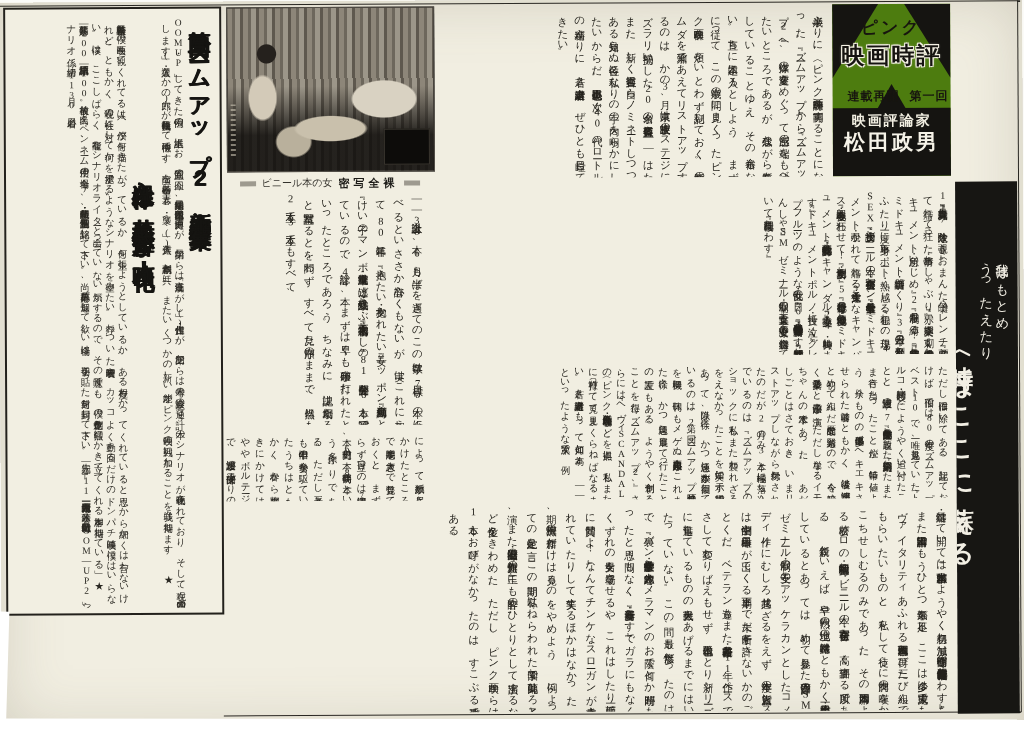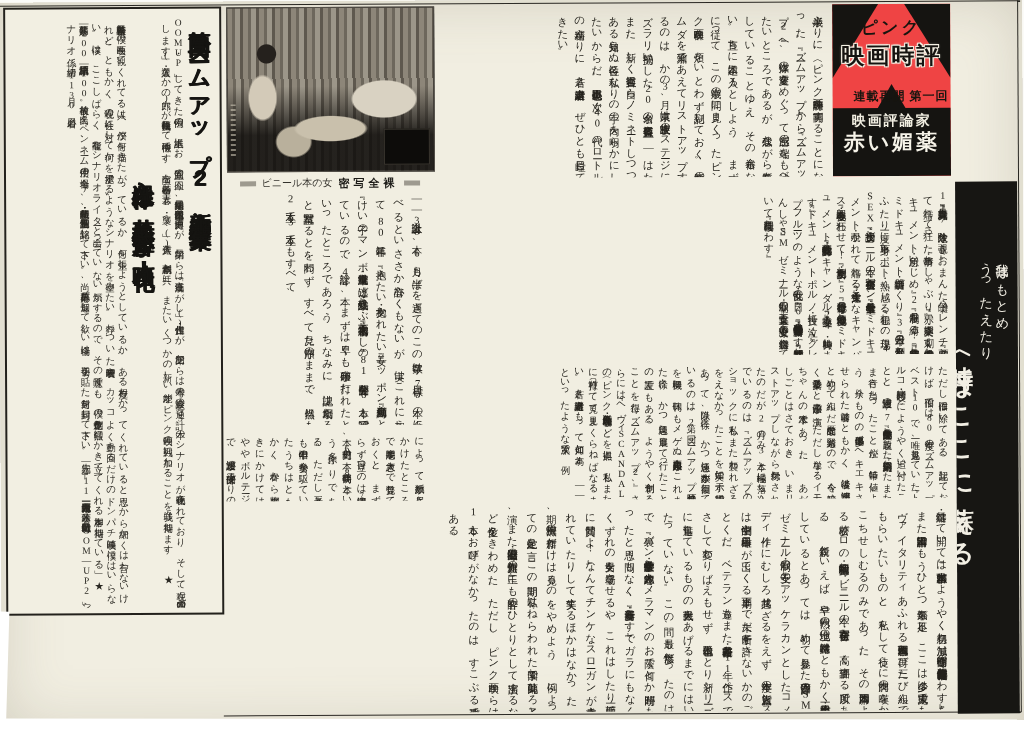--- a/index.html
+++ b/index.html
@@ -30,27 +30,27 @@
       repeating-linear-gradient(90deg, #8d8679 0 5px, #6d675c 5px 8px, #9c9689 8px 13px, #5e584e 13px 16px);
     background-color:#1a1815;}
   .photo-tv{position:absolute;right:4px;bottom:6px;width:44px;height:34px;background:#0d0c0a;border:1px solid #3a362f;}
   .photo-strip{position:absolute;left:3px;top:96px;width:5px;height:52px;opacity:.55;
       background:repeating-linear-gradient(180deg,#d8d1bf 0 2px,rgba(0,0,0,0) 2px 5px);}
   .caption-bar{position:absolute;left:0;top:166px;width:206px;height:20px;display:flex;align-items:center;justify-content:center;gap:6px;}
   .smudge{width:16px;height:5px;background:#8a857a;opacity:.8;}
   .cap-small{font-size:10px;color:#34322c;}
   .cap-main{font-size:11px;font-weight:bold;letter-spacing:4px;color:#1c1b17;text-align:right;}
   
-  .title-block{left:834px;top:6px;width:118px;height:172px;background:#ef4444;}
+  .title-block{left:834px;top:6px;width:118px;height:172px;background:#4d7c0f;}
   .title-block svg{position:absolute;inset:0;}
   .tb-row{position:absolute;width:100%;text-align:center;font-family:"Liberation Sans","DejaVu Sans",sans-serif;font-weight:900;}
   .tb-kicker{top:12px;font-size:17px;letter-spacing:3px;color:#17150f;}
   .tb-title{top:36px;font-size:23px;letter-spacing:2px;color:#151310;
      text-shadow:0 0 3px #f4f1e4,1px 1px 0 #f4f1e4,-1px -1px 0 #f4f1e4,1px -1px 0 #f4f1e4,-1px 1px 0 #f4f1e4;}
-  .tb-left{top:84px;left:18px;width:58px;font-size:12px;letter-spacing:1px;color:#17150f;text-align:center;position:absolute;
+  .tb-left{top:84px;left:12px;width:58px;font-size:12px;letter-spacing:1px;color:#17150f;text-align:center;position:absolute;
            font-family:"Liberation Sans","DejaVu Sans",sans-serif;font-weight:900;}
   .tb-right{top:84px;right:2px;width:52px;font-size:12px;letter-spacing:1px;color:#17150f;text-align:right;position:absolute;
            font-family:"Liberation Sans","DejaVu Sans",sans-serif;font-weight:900;}
   .tb-role{top:108px;font-size:14px;letter-spacing:2px;color:#f2efe2;}
   .tb-author{top:124px;font-size:21px;letter-spacing:3px;color:#f6f3e8;}
   
   .right-banner{left:956px;top:184px;width:62px;height:532px;background:#171613;color:#f2efe4;
       writing-mode:vertical-rl;text-orientation:upright;padding:0;overflow:hidden;}
   .rb-lead{font-size:13px;line-height:16px;letter-spacing:2px;padding-inline-start:72px;white-space:pre-line;padding-block-start:8px;}
   .rb-head{font-size:25px;font-weight:bold;letter-spacing:4px;padding-inline-start:160px;padding-block-end:6px;
@@ -105,21 +105,21 @@
         <polygon points="0,0 46,0 0,74" fill="#151411"></polygon>
         <polygon points="72,0 118,0 118,74" fill="#151411"></polygon>
         <rect x="0" y="104" width="118" height="68" fill="#151411"></rect>
         <polygon points="44,106 74,106 59,80" fill="#151411"></polygon>
       </svg>
       <div class="tb-row tb-kicker">ピンク</div>
       <div class="tb-row tb-title">映画時評</div>
       <div class="tb-left">連載再開</div>
       <div class="tb-right">第一回</div>
       <div class="tb-row tb-role">映画評論家</div>
-      <div class="tb-row tb-author">赤い媚薬</div>
+      <div class="tb-row tb-author">松田政男</div>
     </div>
 
     <div class="abs right-banner">
       <div class="rb-lead">我等はもとめ
 うったえたり</div>
       <div class="rb-head">〈時評〉はここに蘇える</div>
     </div>
 
     <div class="abs v band intro">半歳ぶりに、〈ピンク映画時評〉を再開することになった。『ズームアップ』から『ズームアップ2』へ、媒体の変遷をめぐって所感の一端をも述べたいところであるが、残念ながら紙数も半減していることゆえ、その余裕もない。直ちに本題に入るとしよう。　まず恒例に従って、この半歳の間に見まくったピンク映画群を、煩をいとわず列記しておく。紙数のムダを承知であえてリストアップするのは、かの3月、東京は上板東映のステージにズラリ勢揃いした20余名の審査員各位に——はたまた、新しく審査員に自らノミネートしつつある見知らぬ各位に私なりの手の内を明らかにしたいからだ。小田克也長老に次ぐ40代のロートルの精進ぶりに、若き継走者諸君よ、ぜひとも瞠目して頂きたい。</div>
     <div class="abs v band film-list">1月『刺青奴隷夫人』『17才危険な覗き』『おまんた囃子・ハレンチ音頭』『悶えて濡れて』『狂った情事・おしゃぶり』『赤い媚薬・突き刺す』『処女淫夢』『密室ドキュメント・急所いじめ』　2月『制服を縛る!』『密室連続暴行』『セミドキュメント・特訓名器づくり』　3月『日本の私刑』『異常な快楽・禁唇』『人妻・女子大生 ふたり一度に』『下半身レポート・熱く感じる』『㊙犯しの現場』　4月『変態SEX・少女誘拐』『ビニール本の女・密写全裸』『裏バン女子学生・暴行教室』『セミドキュメント・覗かれて濡れる』『女子大生・淫らなキャンパス』『団地妻・今夜も狂わせて!』『女刑務所・犯す』　5月『脅迫暴行犯し』『地獄縄・修道女』『セミドキュメント・変態狂時代』『女教師・スキャンダル』『人妻交換24時・失神します』『ドキュメントポルノ・舌技に泣く』『グレープフルーツのような女・性乱の日々』　6月『性犯罪・脅迫暴行』『新妻暴行・濡らす』『拷問性奴隷』『好色花でんしゃ』『SMゼミナール・制服の女王』『直撃!凌辱史』『女の合鍵・濡れて開いて』『乱行同棲まわす』</div>

